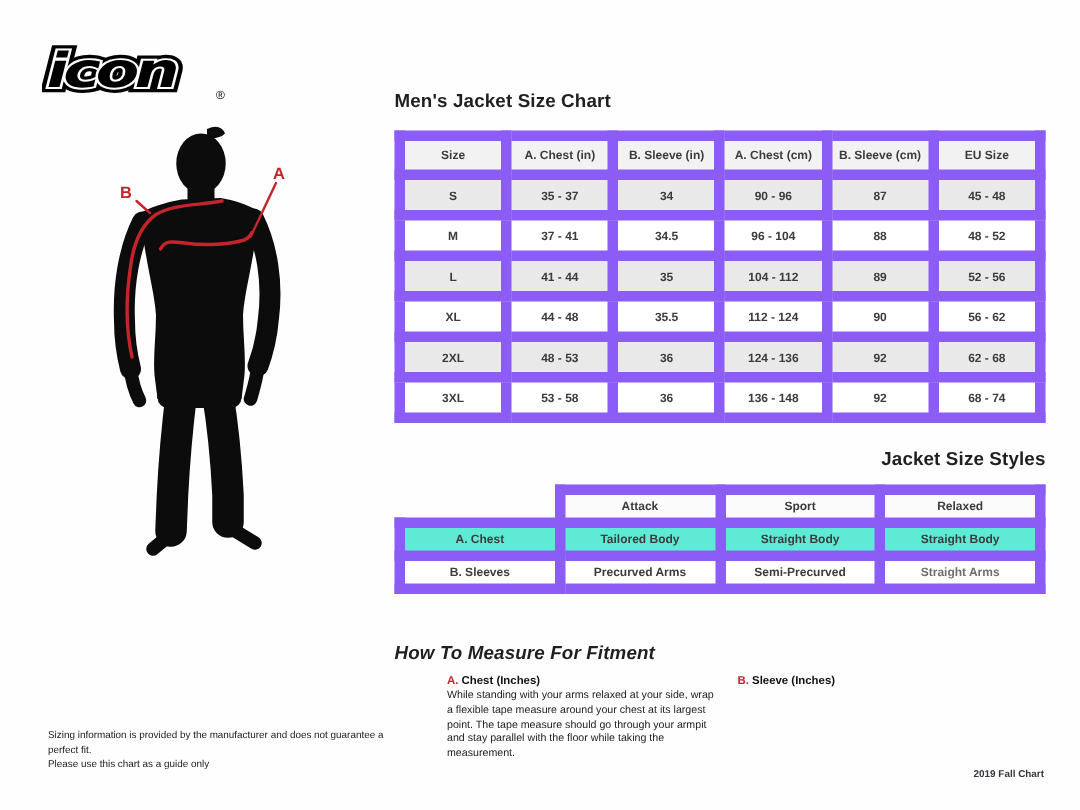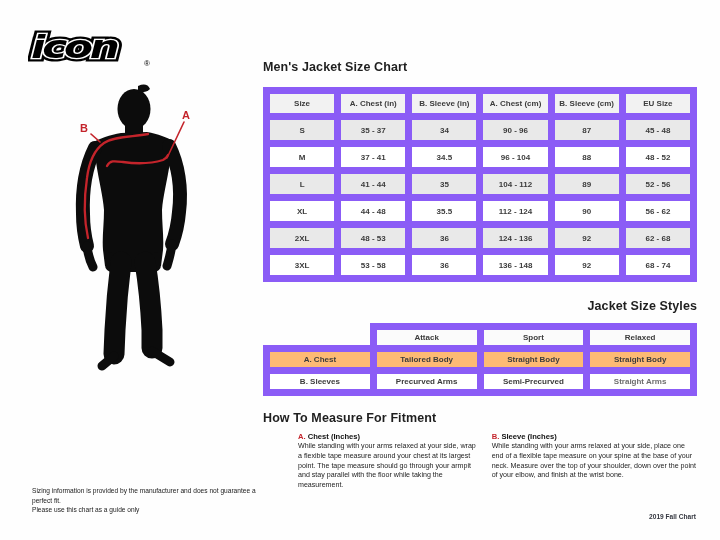--- a/index.html
+++ b/index.html
@@ -38,26 +38,26 @@
   }
   .t1 { margin-top: 12px; }
   .t1 thead th { height: 26px; background: #f2f2f2; }
   .t1 tbody td { height: 27px; background: #ffffff; }
   .t1 tbody tr:nth-child(odd) td { background: #e9e9e9; }
 
   .t2 { margin-top: 9px; }
   .t2 th, .t2 td { height: 22px; }
   .t2 thead th { background: #fbfbfb; }
   .t2 thead th.blank { border: none; background: transparent; }
-  .t2 tbody tr:first-child td { background: #fdba74; }
+  .t2 tbody tr:first-child td { background: #5eead4; }
   .t2 tbody tr:last-child td { background: #ffffff; }
   .t2 tbody tr:last-child td:last-child { color: #6e6e6e; }
 
   .title-styles { margin-top: 17px; text-align: right; }
-  .title-measure { margin-top: 15px; }
+  .title-measure { margin-top: 32px; font-style: italic; }
 
   .measure-cols { display: flex; margin-top: 6px; margin-left: 35px; }
   .mcol { }
   .mcol.a { width: 196px; margin-right: 14px; }
   .mcol.b { width: 224px; }
   .mhead { font-size: 7.6px; font-weight: bold; color: #111; margin-bottom: 1px; }
   .mhead .red { color: #c4242b; }
   .mbody { font-size: 7.1px; line-height: 1.38; color: #1c1c1c; }
 
   .disclaimer {
@@ -220,21 +220,20 @@
           <span class="red">A.</span>
           <span>Chest (Inches)</span>
         </div>
         <p class="mbody">While standing with your arms relaxed at your side, wrap a flexible tape measure around your chest at its largest point. The tape measure should go through your armpit and stay parallel with the floor while taking the measurement.</p>
       </div>
       <div class="mcol b">
         <div class="mhead">
           <span class="red">B.</span>
           <span>Sleeve (Inches)</span>
         </div>
-        <p class="mbody">While standing with your arms relaxed at your side, place one end of a flexible tape measure on your spine at the base of your neck. Measure over the top of your shoulder, down over the point of your elbow, and finish at the wrist bone.</p>
       </div>
     </div>
 
   </div>
 
   <div class="disclaimer">
     <div>Sizing information is provided by the manufacturer and does not guarantee a perfect fit.</div>
     <div>Please use this chart as a guide only</div>
   </div>
   <div class="edition">2019 Fall Chart</div>

